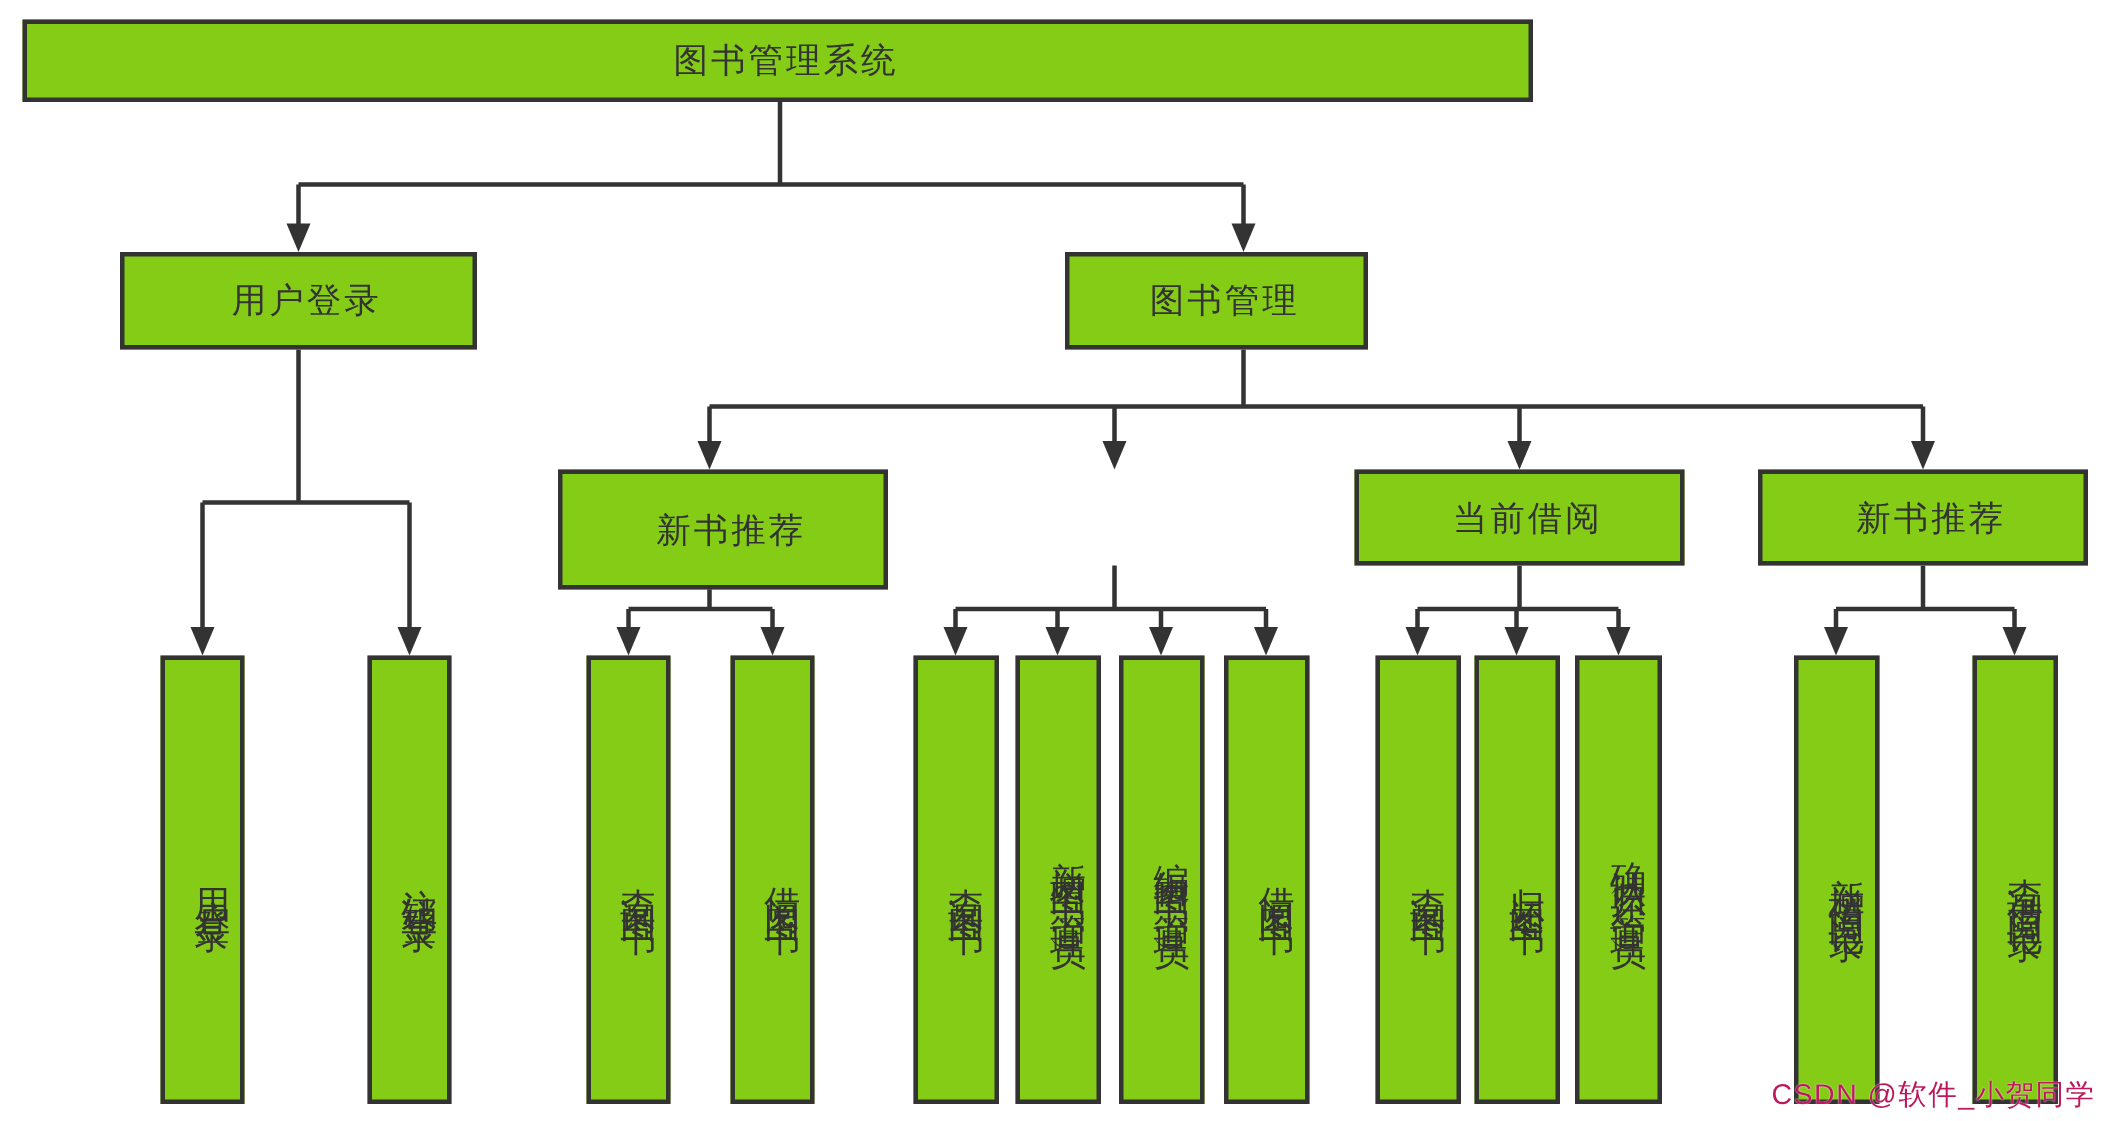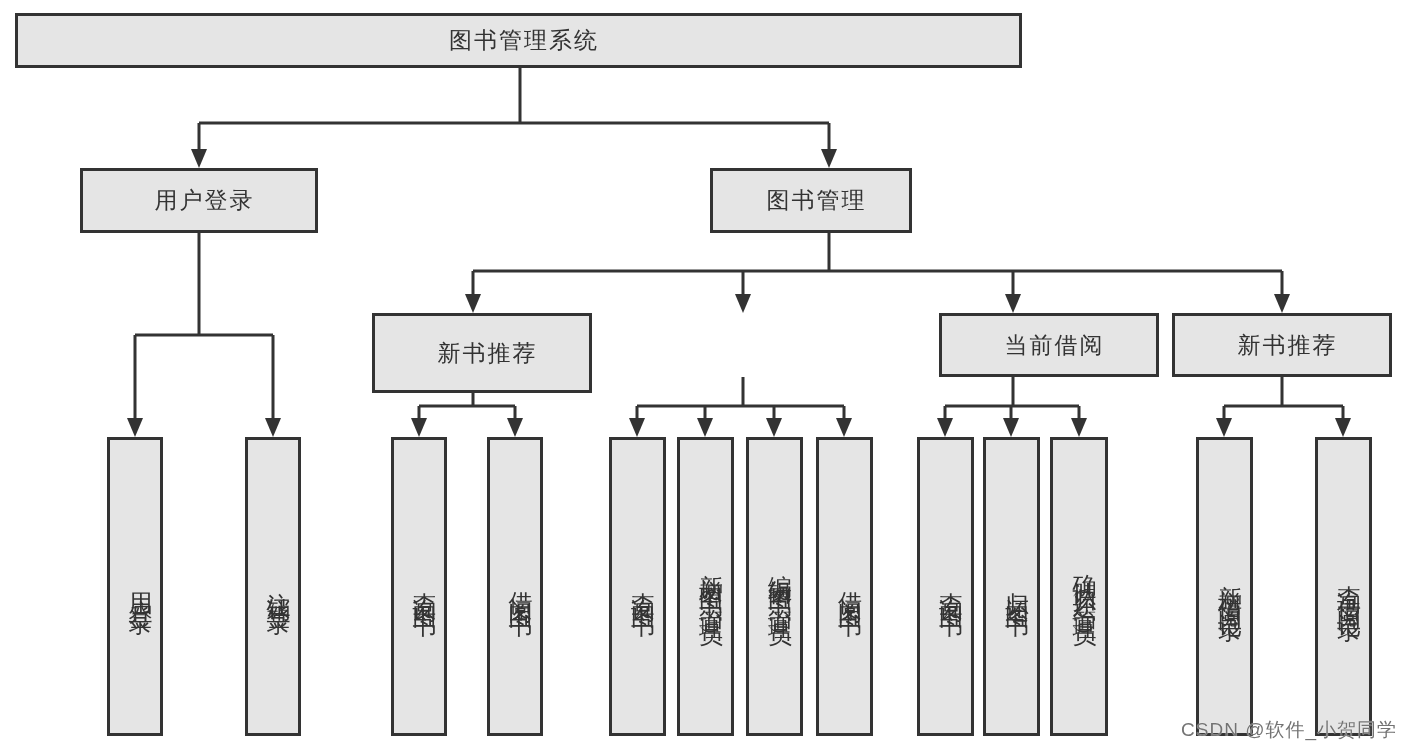--- a/index.html
+++ b/index.html
@@ -2,33 +2,33 @@
 <html><head>
 <meta charset="utf-8">
 <style>
   html,body{margin:0;padding:0;background:#ffffff;}
   #canvas{
     position:relative;width:1405px;height:747px;background:#ffffff;overflow:hidden;
     font-family:"Liberation Sans","DejaVu Sans",sans-serif;color:#333333;
   }
   #connectors{position:absolute;left:0;top:0;width:1405px;height:747px;}
   .box{
-    position:absolute;box-sizing:border-box;border:3px solid #333333;background:#e5e5e5;
+    position:absolute;box-sizing:border-box;border:3px solid #333333;background:#84cc16;
     display:flex;align-items:center;justify-content:center;
     font-size:23px;letter-spacing:2px;white-space:nowrap;padding-left:11px;
   }
   .hbox{z-index:2;}
   .leaf{
     top:437px;height:299px;width:56px;z-index:2;
     writing-mode:vertical-rl;text-orientation:mixed;
     font-size:24px;letter-spacing:7px;line-height:1;white-space:normal;
   }
   #watermark{
     position:absolute;right:8px;bottom:4px;z-index:3;
-    font-size:19px;letter-spacing:1px;color:#737373;
+    font-size:19px;letter-spacing:1px;color:#be185d;
     text-shadow:0 0 1px #ffffff;
   }
 </style>
 </head>
 <body>
 
 <div id="canvas">
 
   <svg id="connectors" viewBox="0 0 1405 747" xmlns="http://www.w3.org/2000/svg">
     <g stroke="#333333" stroke-width="3" fill="none">
@@ -69,21 +69,21 @@
       <polygon points="1335,418 1351,418 1343,437"></polygon>
     </g>
   </svg>
 
   <div class="box hbox" style="left:15px;top:13px;width:1007px;height:55px;">图书管理系统</div>
 
   <div class="box hbox" style="left:80px;top:168px;width:238px;height:65px;">用户登录</div>
   <div class="box hbox" style="left:710px;top:168px;width:202px;height:65px;">图书管理</div>
 
   <div class="box hbox" style="left:372px;top:313px;width:220px;height:80px;">新书推荐</div>
-  <div class="box hbox" style="left:903px;top:313px;width:220px;height:64px;margin-left:36px;">当前借阅</div>
+  <div class="box hbox" style="left:903px;top:313px;width:220px;height:64px;">当前借阅</div>
   <div class="box hbox" style="left:1172px;top:313px;width:220px;height:64px;">新书推荐</div>
 
   <div class="box leaf" style="left:107px;">用户登录</div>
   <div class="box leaf" style="left:245px;">注销登录</div>
 
   <div class="box leaf" style="left:391px;">查询图书</div>
   <div class="box leaf" style="left:487px;">借阅图书</div>
 
   <div class="box leaf" style="left:609px;width:57px;">查询图书</div>
   <div class="box leaf" style="left:677px;width:57px;">新增图书（管理员）</div>

